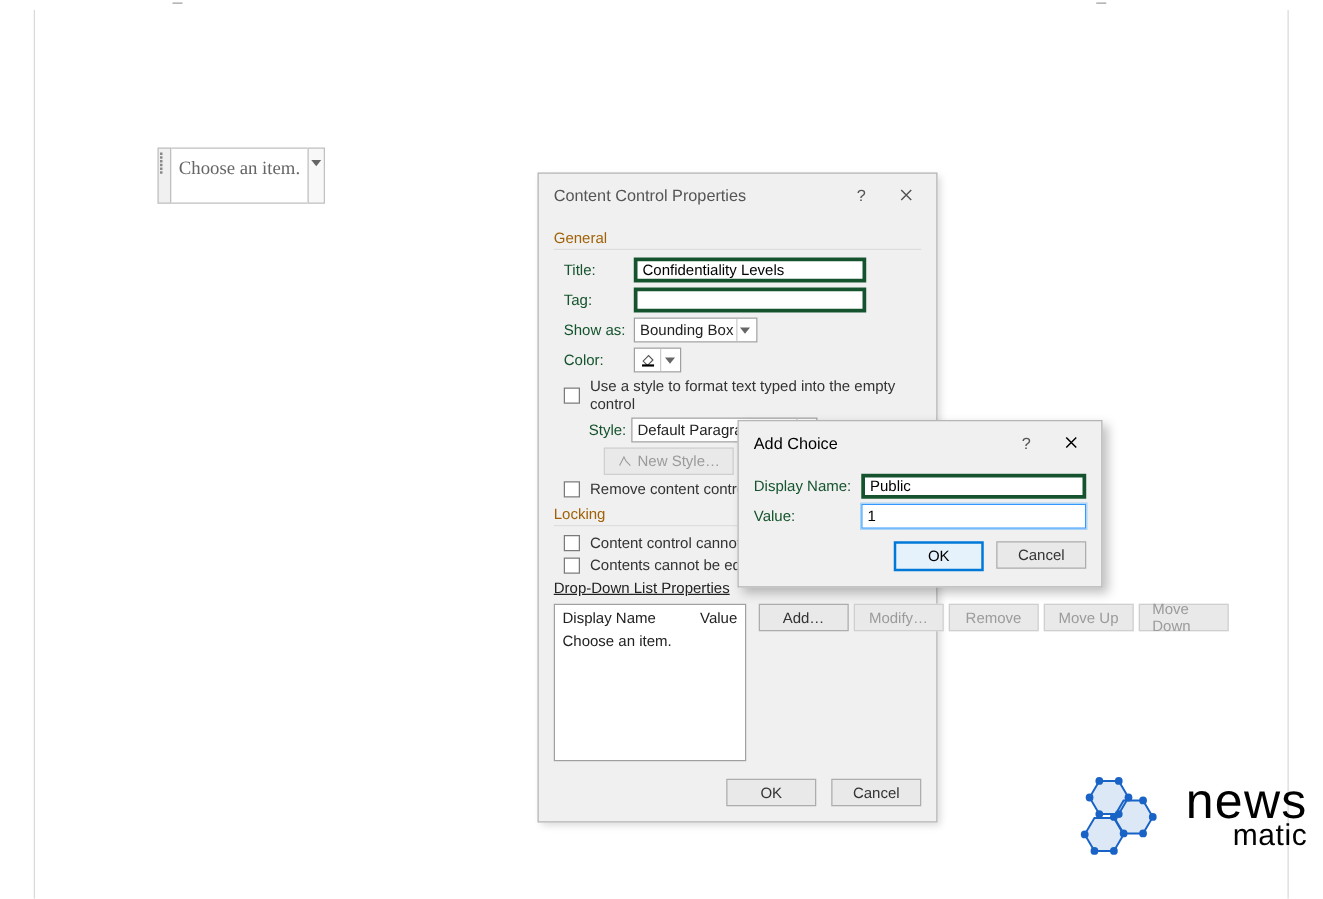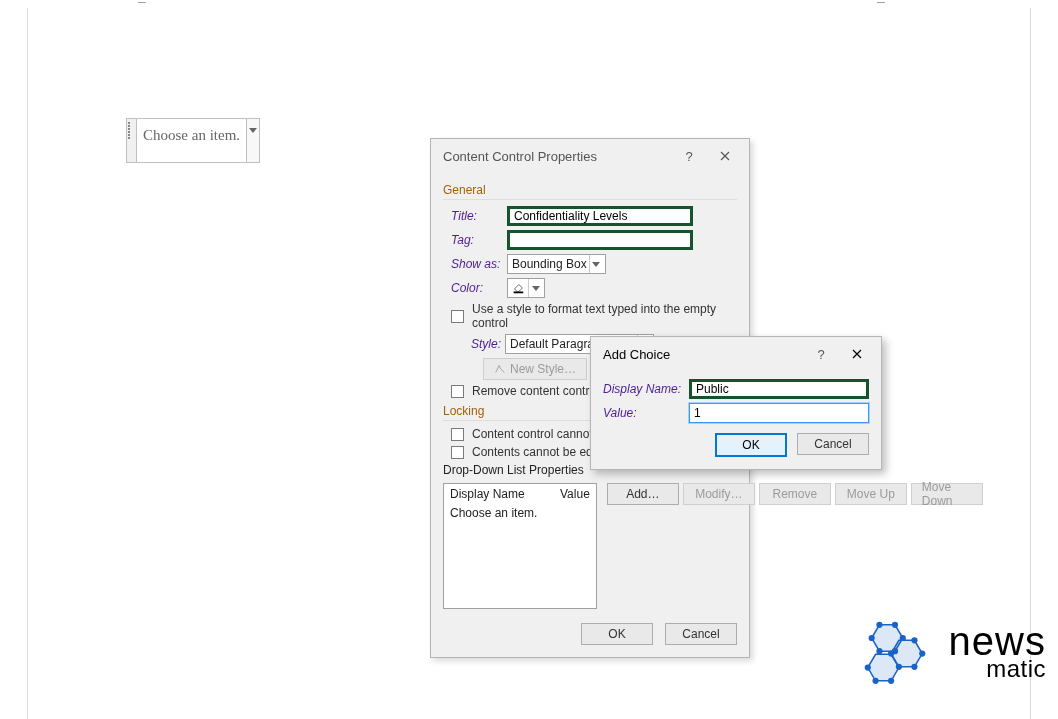--- a/index.html
+++ b/index.html
@@ -68,21 +68,21 @@
     display: flex; align-items: center;
     padding: 6px 6px 6px 12px;
     font-size: 13px; color: #555;
   }
   .titlebar .spacer { flex: 1; }
   .tb-btn { width: 36px; height: 22px; display:flex;align-items:center;justify-content:center; color:#555; }
   .tb-btn svg { width:10px;height:10px;stroke:#555;stroke-width:1.2;fill:none; }
   .dlg-body { padding: 4px 12px 12px 12px; }
   .section-label { font-size: 12px; color: #a16207; margin: 6px 0 6px 0; border-bottom:1px solid #ddd; padding-bottom:2px; }
   .row { display:flex; align-items:center; margin: 4px 0; }
-  .lbl { width: 56px; color:#4c1d95;font-style:italic; }
+  .lbl { width: 56px; color:#14532d; }
   .txt {
     background:#fff; border:3px solid #14532d;
     height:20px; padding:2px 4px; font-size:12px; width:186px;
   }
   .dd {
     background:#fff; border:1px solid #a0a0a0;
     height:20px; display:inline-flex; align-items:center;
     padding:0 2px 0 4px; font-size:12px;
   }
   .dd .t { padding-right:2px; }
@@ -237,21 +237,21 @@
       <div class="row">
         <span class="chk"></span>
         <span class="chk-label">Content control cannot be deleted</span>
       </div>
       <div class="row">
         <span class="chk"></span>
         <span class="chk-label">Contents cannot be edited</span>
       </div>
     </div>
 
-    <div style="margin-top:2px;">Drop-Down List Properties</div>
+    <div style="margin-top:2px;text-decoration:underline;">Drop-Down List Properties</div>
     <div style="display:flex; margin-top:6px;">
       <div class="list-box">
         <div class="list-head">
           <div>Display Name</div>
           <div>Value</div>
         </div>
         <div class="list-rowv">
           <span>Choose an item.</span>
         </div>
       </div>

